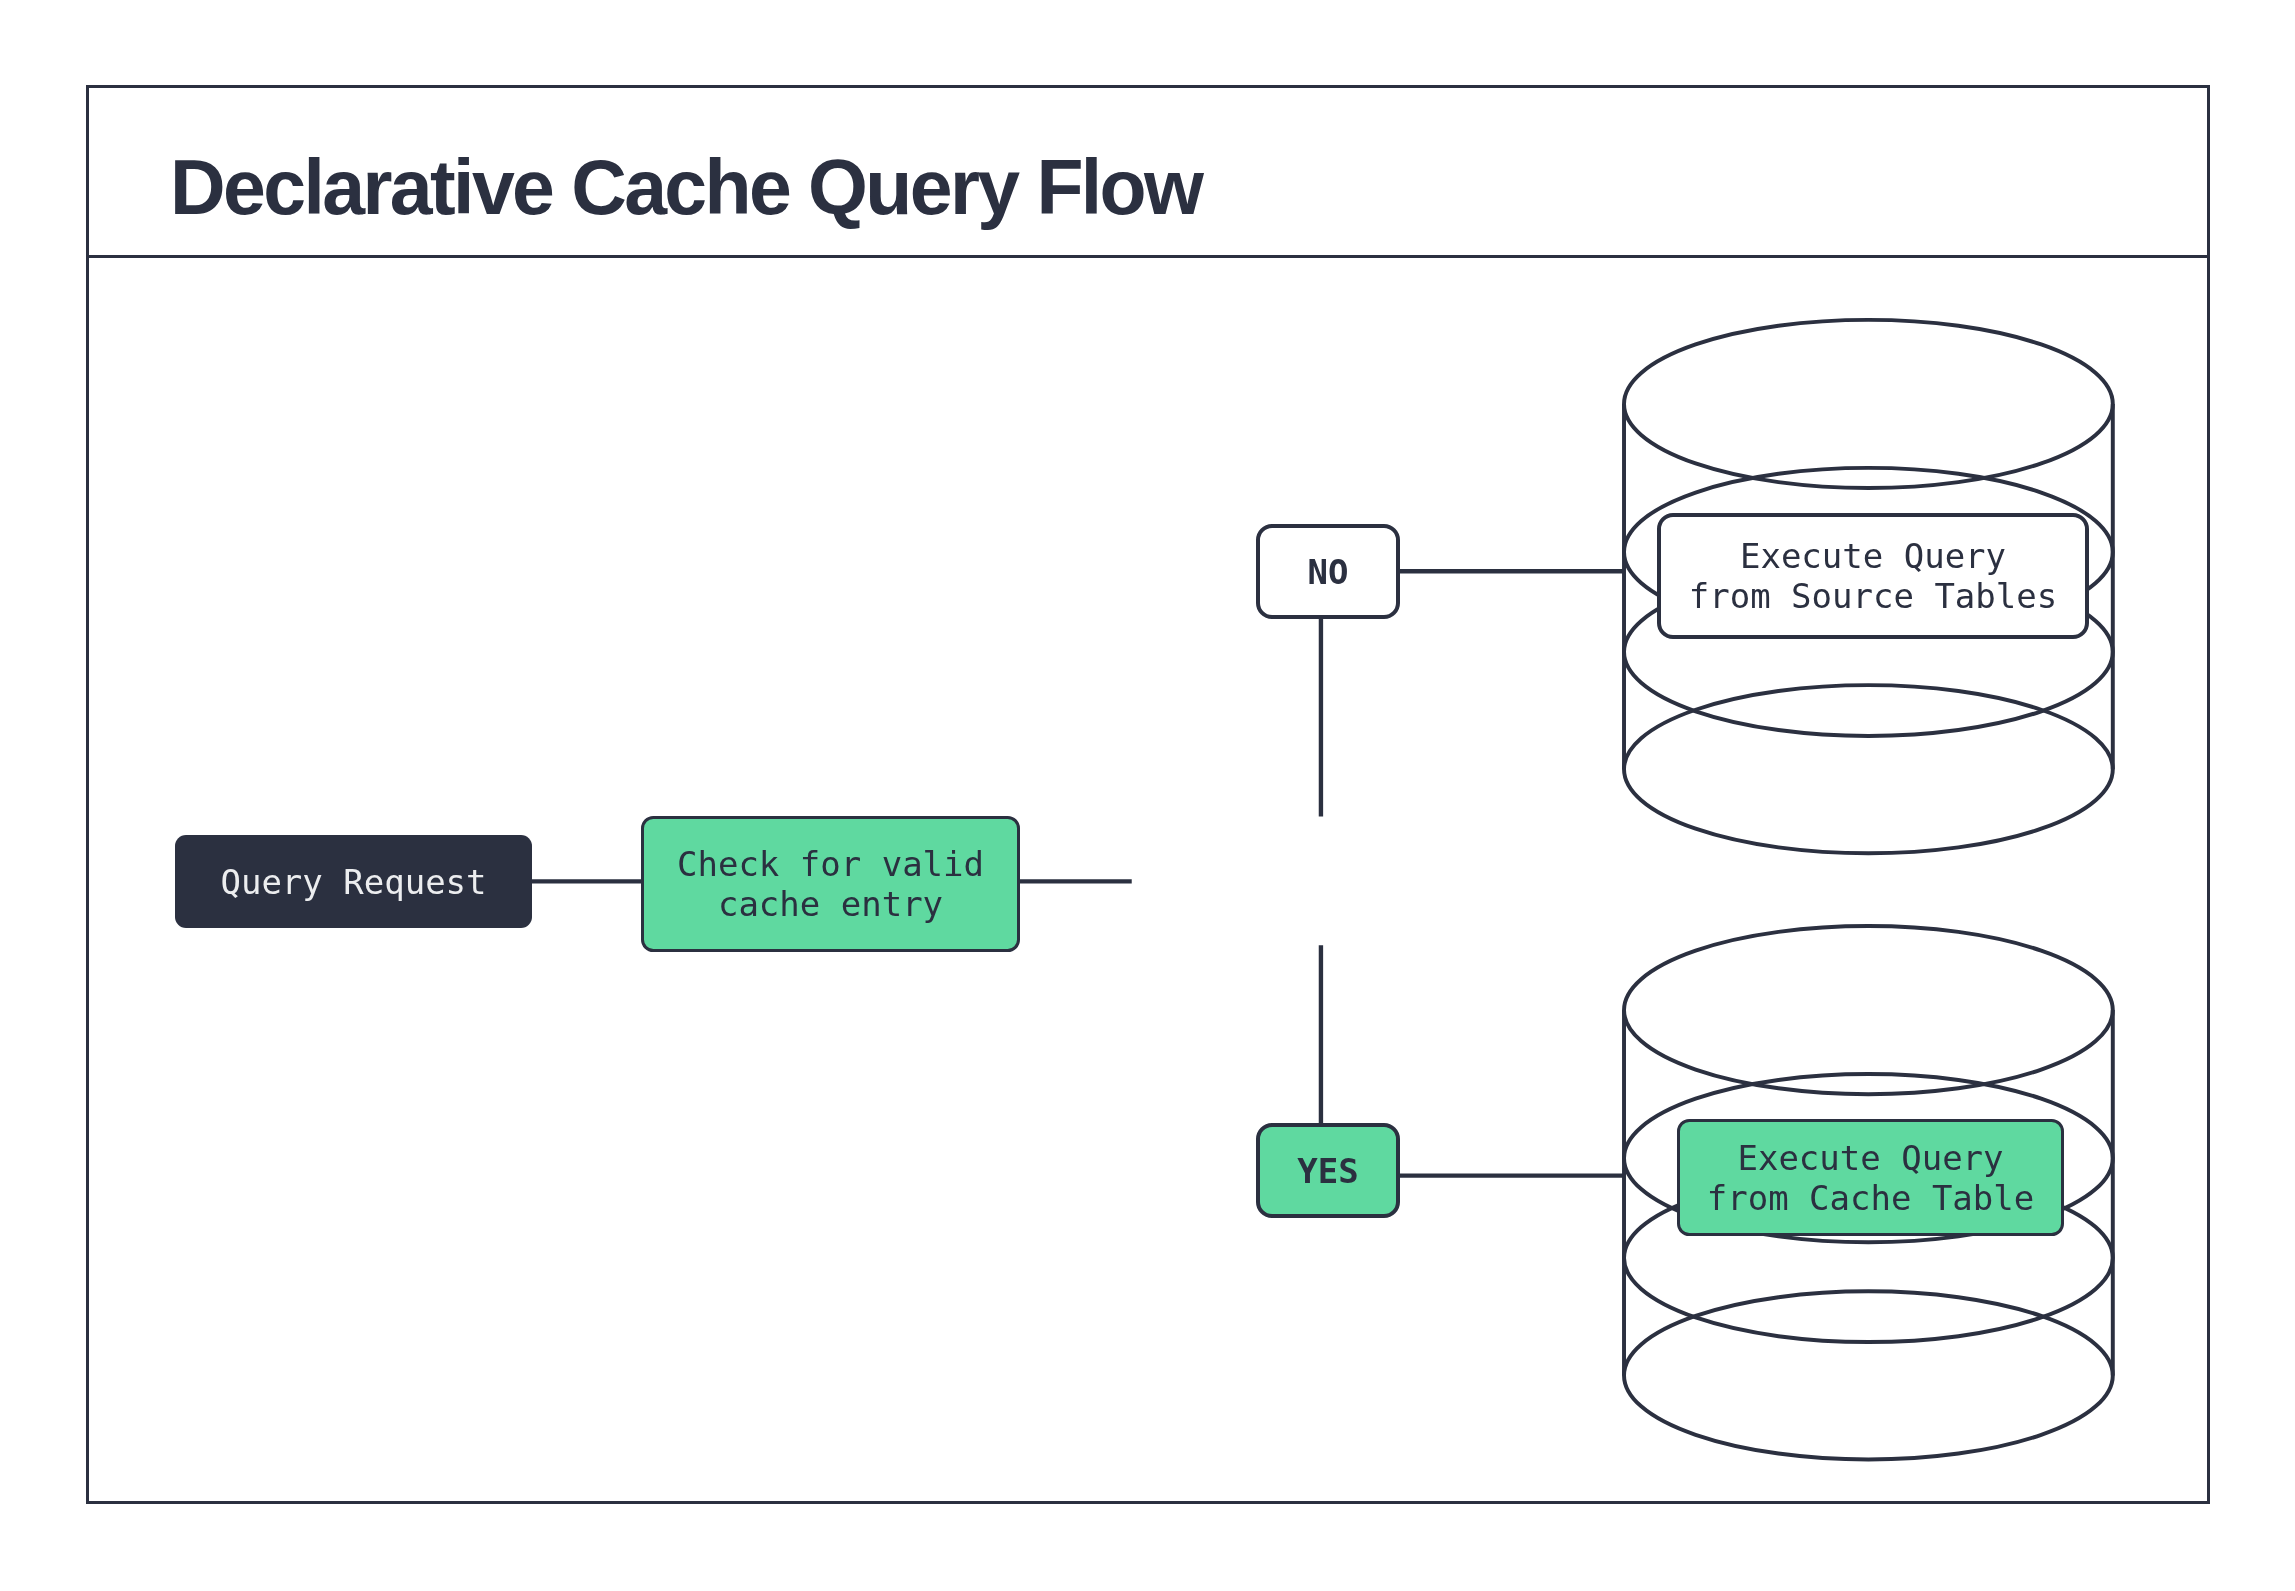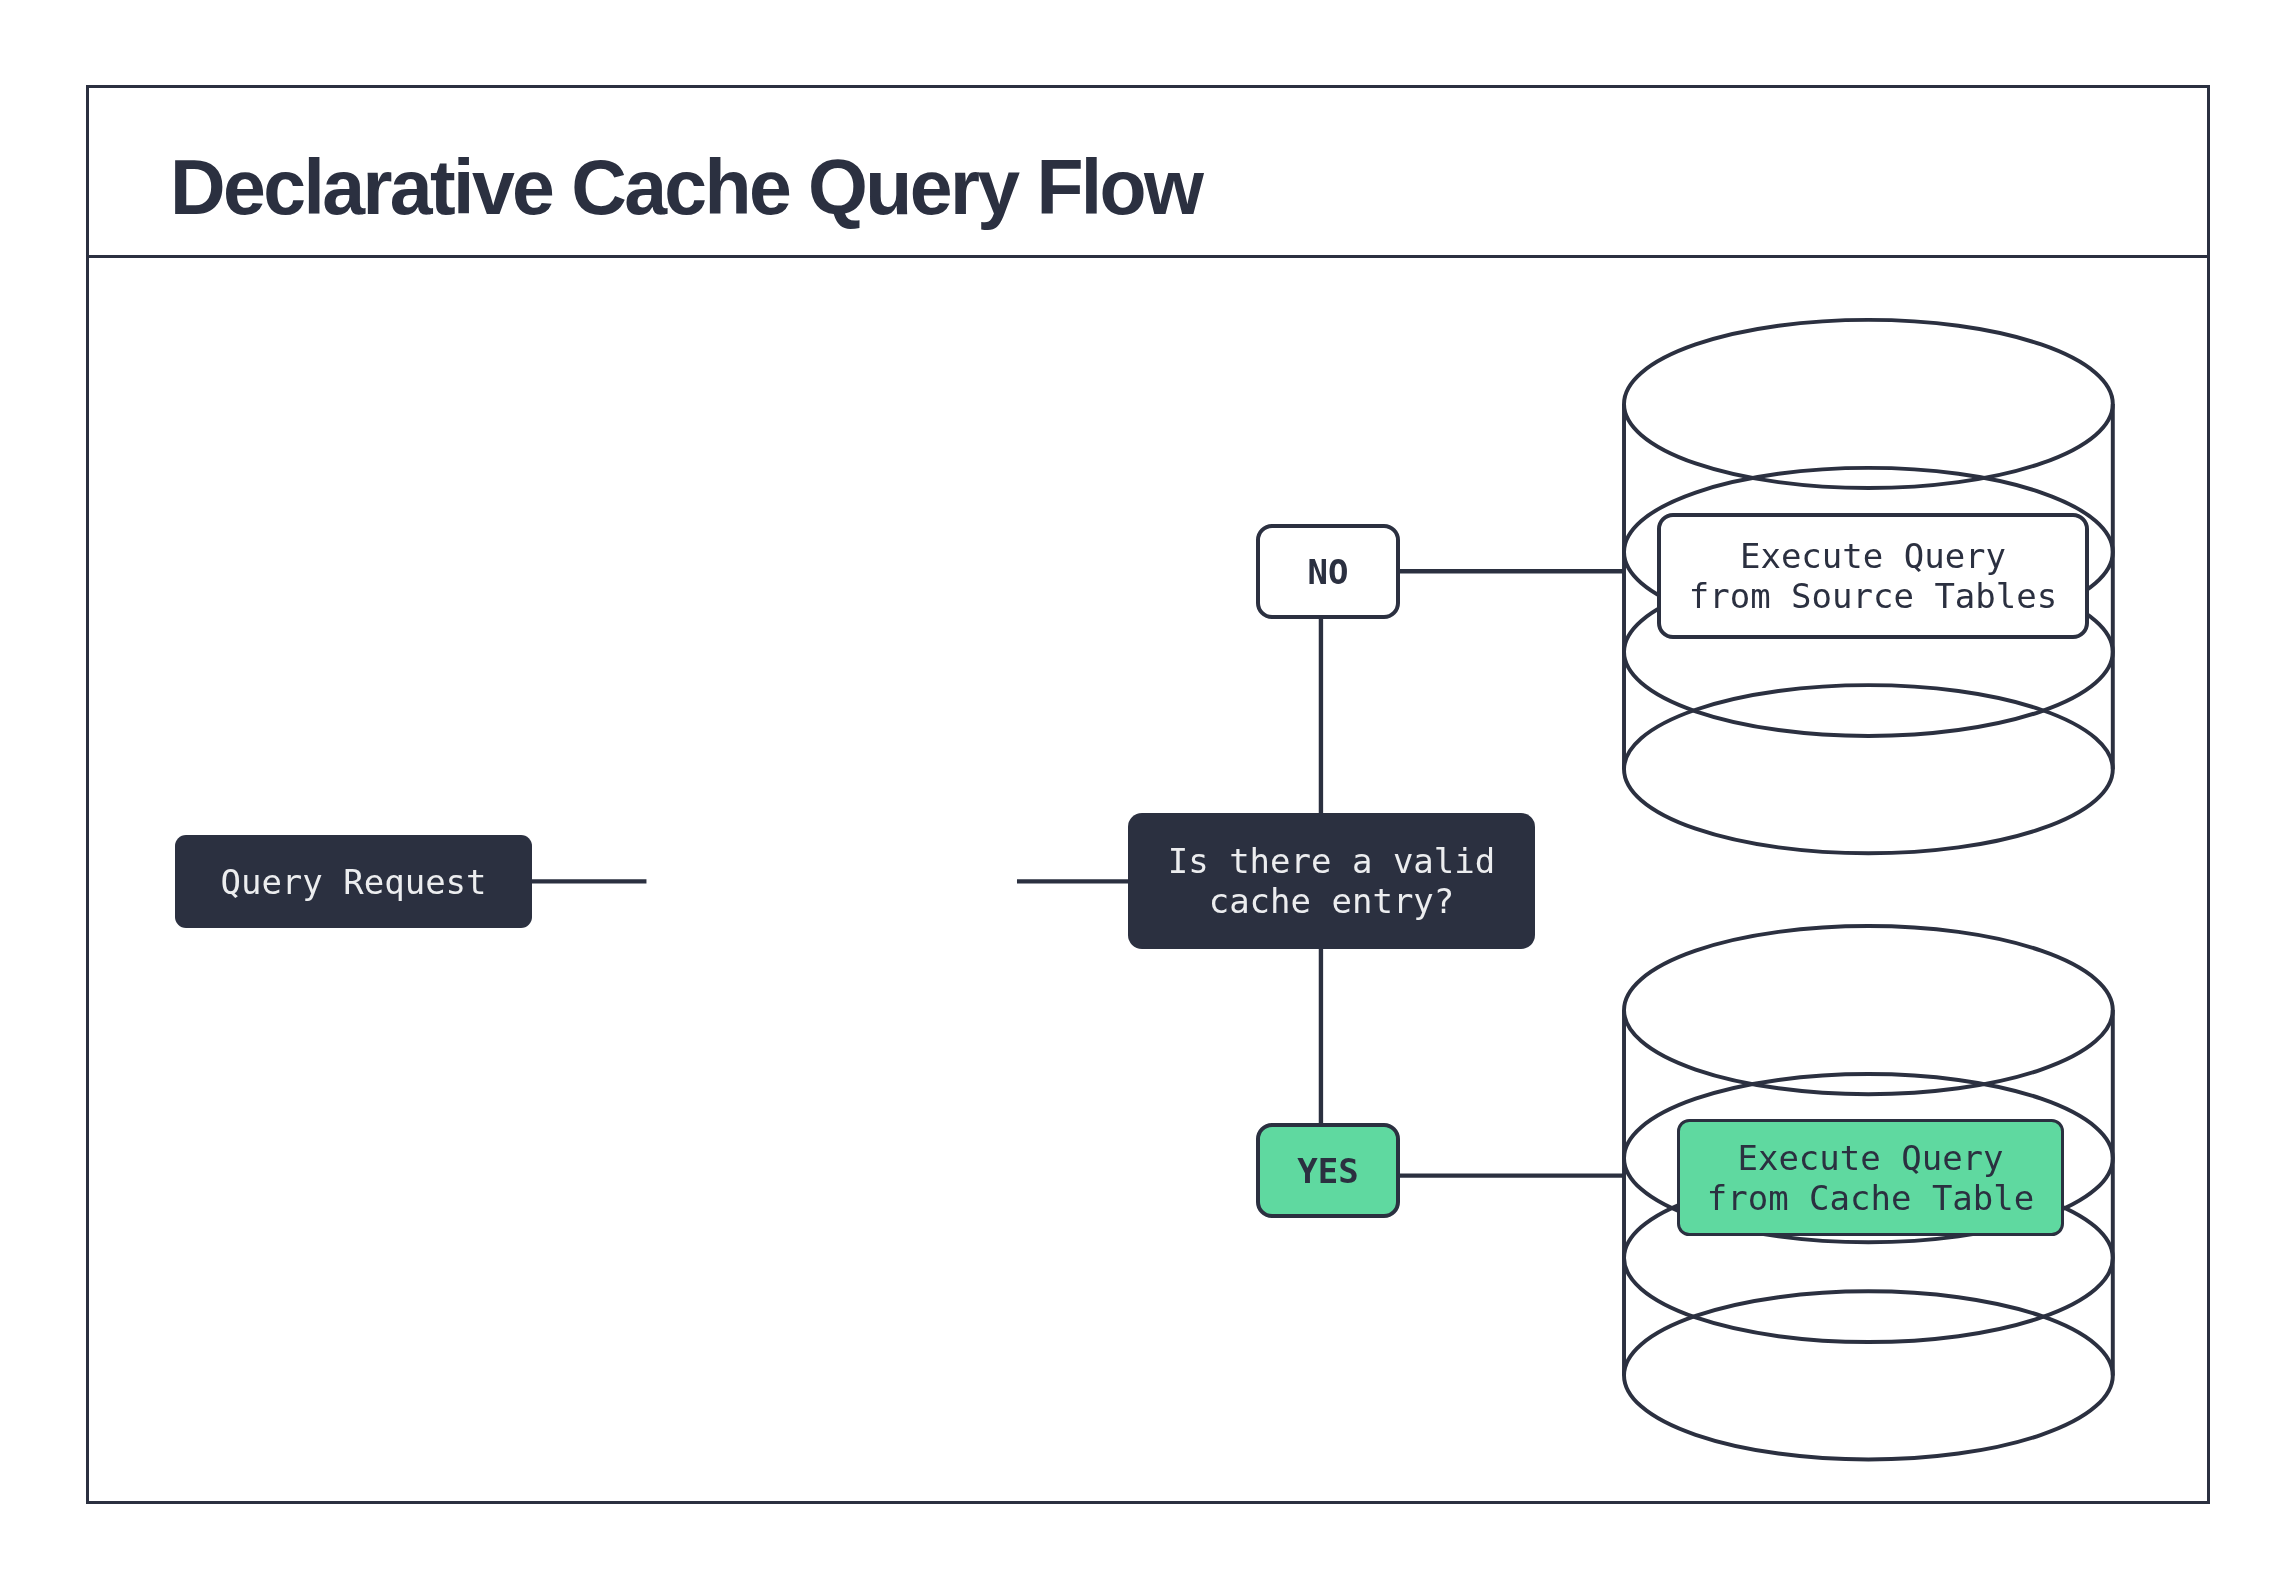--- a/index.html
+++ b/index.html
@@ -100,25 +100,25 @@
   <div class="frame">
     <div class="header">
       <div class="title">Declarative Cache Query Flow</div>
     </div>
   </div>
 
   <div class="node dark" id="query-request">
     <span>Query Request</span>
   </div>
 
+  <div class="node green" id="check-cache">
+    <span>Check for valid
+cache entry</span>
+  </div>
 
-  <div class="node dark" id="decision">
-    <span>Is there a valid
-cache entry?</span>
-  </div>
 
   <div class="node white bold" id="no-branch">
     <span>NO</span>
   </div>
 
   <div class="node green bold" id="yes-branch">
     <span>YES</span>
   </div>
 
   <div class="node white" id="source-db-label">

